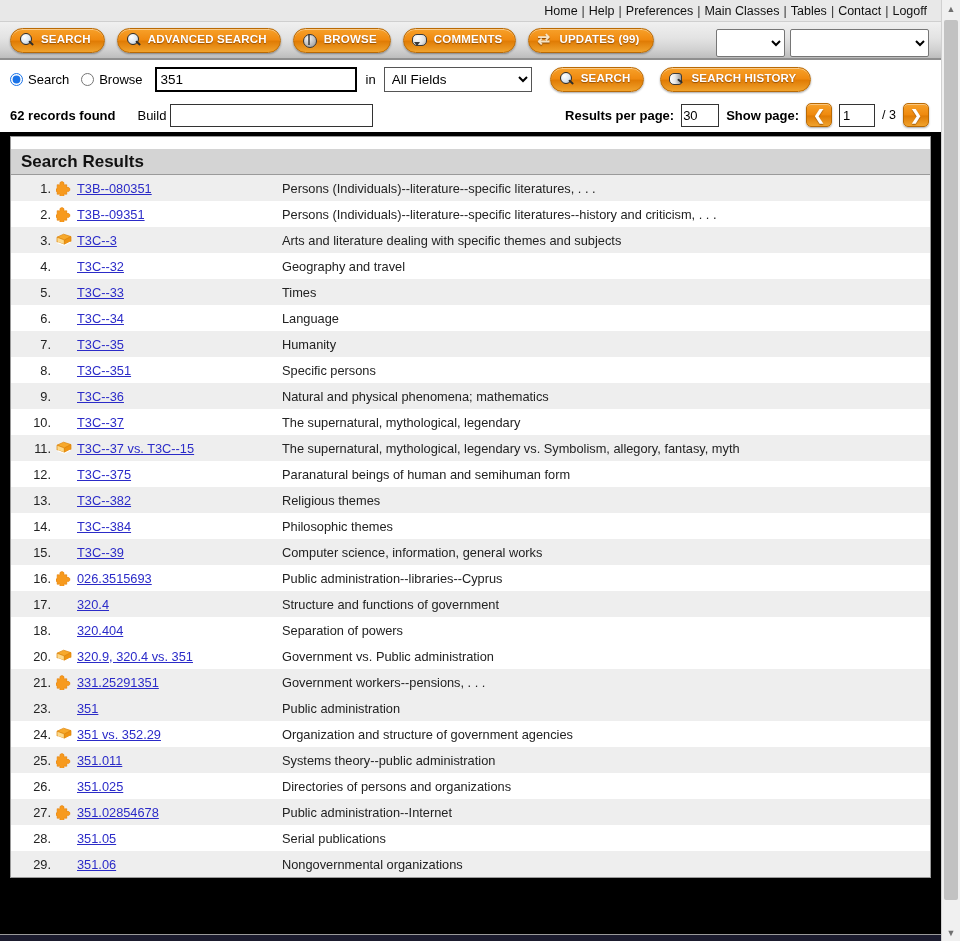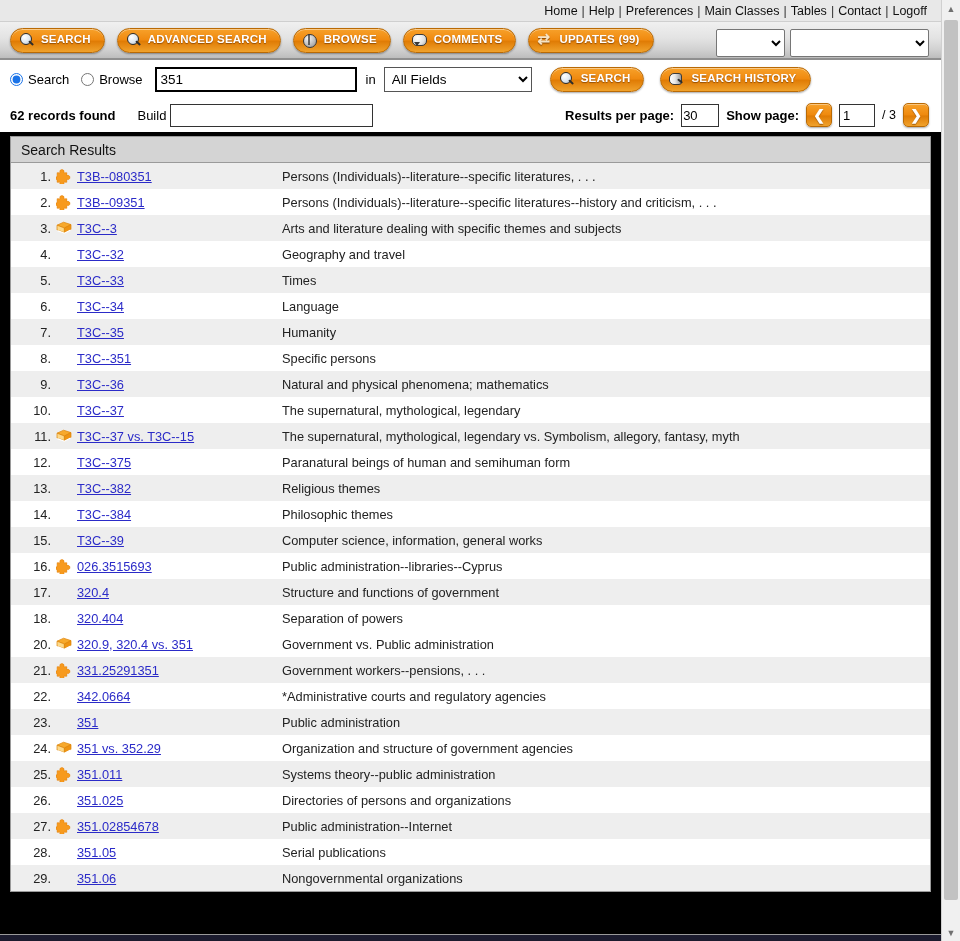--- a/index.html
+++ b/index.html
@@ -229,23 +229,24 @@
     margin: 4px 10px 0 10px;
     border: 1px solid #9a9a9a;
     background: #fff;
   }
   .results-head {
     background: #d4d4d4;
     border-bottom: 1px solid #9a9a9a;
     height: 26px;
     display: flex; align-items: center;
     padding-left: 10px;
-    font-weight: normal;
-    font-size: 14px;
+    font-weight: bold;
+    font-size: 17px;
     color: #111;
+    margin-top: 12px;
   }
   table.results {
     width: 100%;
     border-collapse: collapse;
     table-layout: fixed;
   }
   table.results tr { height: 26px; }
   table.results tr.odd  { background: #eeeeee; }
   table.results tr.even { background: #ffffff; }
   table.results td {
@@ -540,26 +541,20 @@
             </tr>
             <tr class="odd">
               <td class="c-num">21.</td>
               <td class="c-icon"><span class="ricon"><svg width="16" height="15" viewBox="0 0 16 15">
                     <path d="M6.1 0.8c1.1 0 1.9 0.8 1.9 1.7 0 0.4-0.2 0.7-0.2 1 0 0.3 0.3 0.4 0.6 0.4h2.1v2.2c0 0.3 0.2 0.5 0.5 0.5 0.3 0 0.6-0.3 1-0.3 0.9 0 1.7 0.8 1.7 1.9 0 1.1-0.8 1.9-1.7 1.9-0.4 0-0.7-0.3-1-0.3-0.3 0-0.5 0.2-0.5 0.5v2.2H8.4c-0.3 0-0.6 0.2-0.6 0.5 0 0.3 0.2 0.6 0.2 1 0 0.9-0.8 1.7-1.9 1.7-1.1 0-1.9-0.8-1.9-1.7 0-0.4 0.2-0.7 0.2-1 0-0.3-0.2-0.5-0.6-0.5H1.7V9.9c0-0.3-0.2-0.5-0.5-0.5-0.3 0-0.6 0.3-1 0.3" fill="#f59b1c"></path>
                     <path d="M5.9 0.6c1.2 0 2.1 0.8 2.1 1.9 0 0.4-0.2 0.6-0.2 0.9 0 0.2 0.2 0.3 0.4 0.3h2.6v2.5c0 0.2 0.1 0.4 0.3 0.4 0.3 0 0.5-0.2 0.9-0.2 1.1 0 1.9 0.9 1.9 2.1 0 1.2-0.8 2.1-1.9 2.1-0.4 0-0.6-0.2-0.9-0.2-0.2 0-0.3 0.2-0.3 0.4v2.5H8.2c-0.2 0-0.4 0.1-0.4 0.3 0 0.3 0.2 0.5 0.2 0.9 0 1.1-0.9 1.9-2.1 1.9-1.2 0-2.1-0.8-2.1-1.9 0-0.4 0.2-0.6 0.2-0.9 0-0.2-0.2-0.3-0.4-0.3H1.1v-2.5c0-0.2-0.1-0.4-0.3-0.4-0.3 0-0.5 0.2-0.9 0.2v-2.9c0.4 0 0.6 0.2 0.9 0.2 0.2 0 0.3-0.2 0.3-0.4V3.7h2.5c0.2 0 0.4-0.1 0.4-0.3 0-0.3-0.2-0.5-0.2-0.9 0-1.1 0.9-1.9 2.1-1.9z" fill="#f79a1e" stroke="#e07c05" stroke-width="0.5"></path>
                   </svg></span></td>
               <td class="c-link"><a href="#">331.25291351</a></td>
               <td class="c-desc">Government workers--pensions, . . .</td>
             </tr>
-            <tr class="even">
-              <td class="c-num">22.</td>
-              <td class="c-icon"><span class="ricon"></span></td>
-              <td class="c-link"><a href="#">342.0664</a></td>
-              <td class="c-desc">*Administrative courts and regulatory agencies</td>
-            </tr>
             <tr class="odd">
               <td class="c-num">23.</td>
               <td class="c-icon"><span class="ricon"></span></td>
               <td class="c-link"><a href="#">351</a></td>
               <td class="c-desc">Public administration</td>
             </tr>
             <tr class="even">
               <td class="c-num">24.</td>
               <td class="c-icon"><span class="ricon"><svg width="16" height="14" viewBox="0 0 16 14">
                     <path d="M1 4.2 L7.6 1.2 L15 3.6 L8.4 7.0 Z" fill="#f7a92c" stroke="#dd8408" stroke-width="0.7" stroke-linejoin="round"></path>

